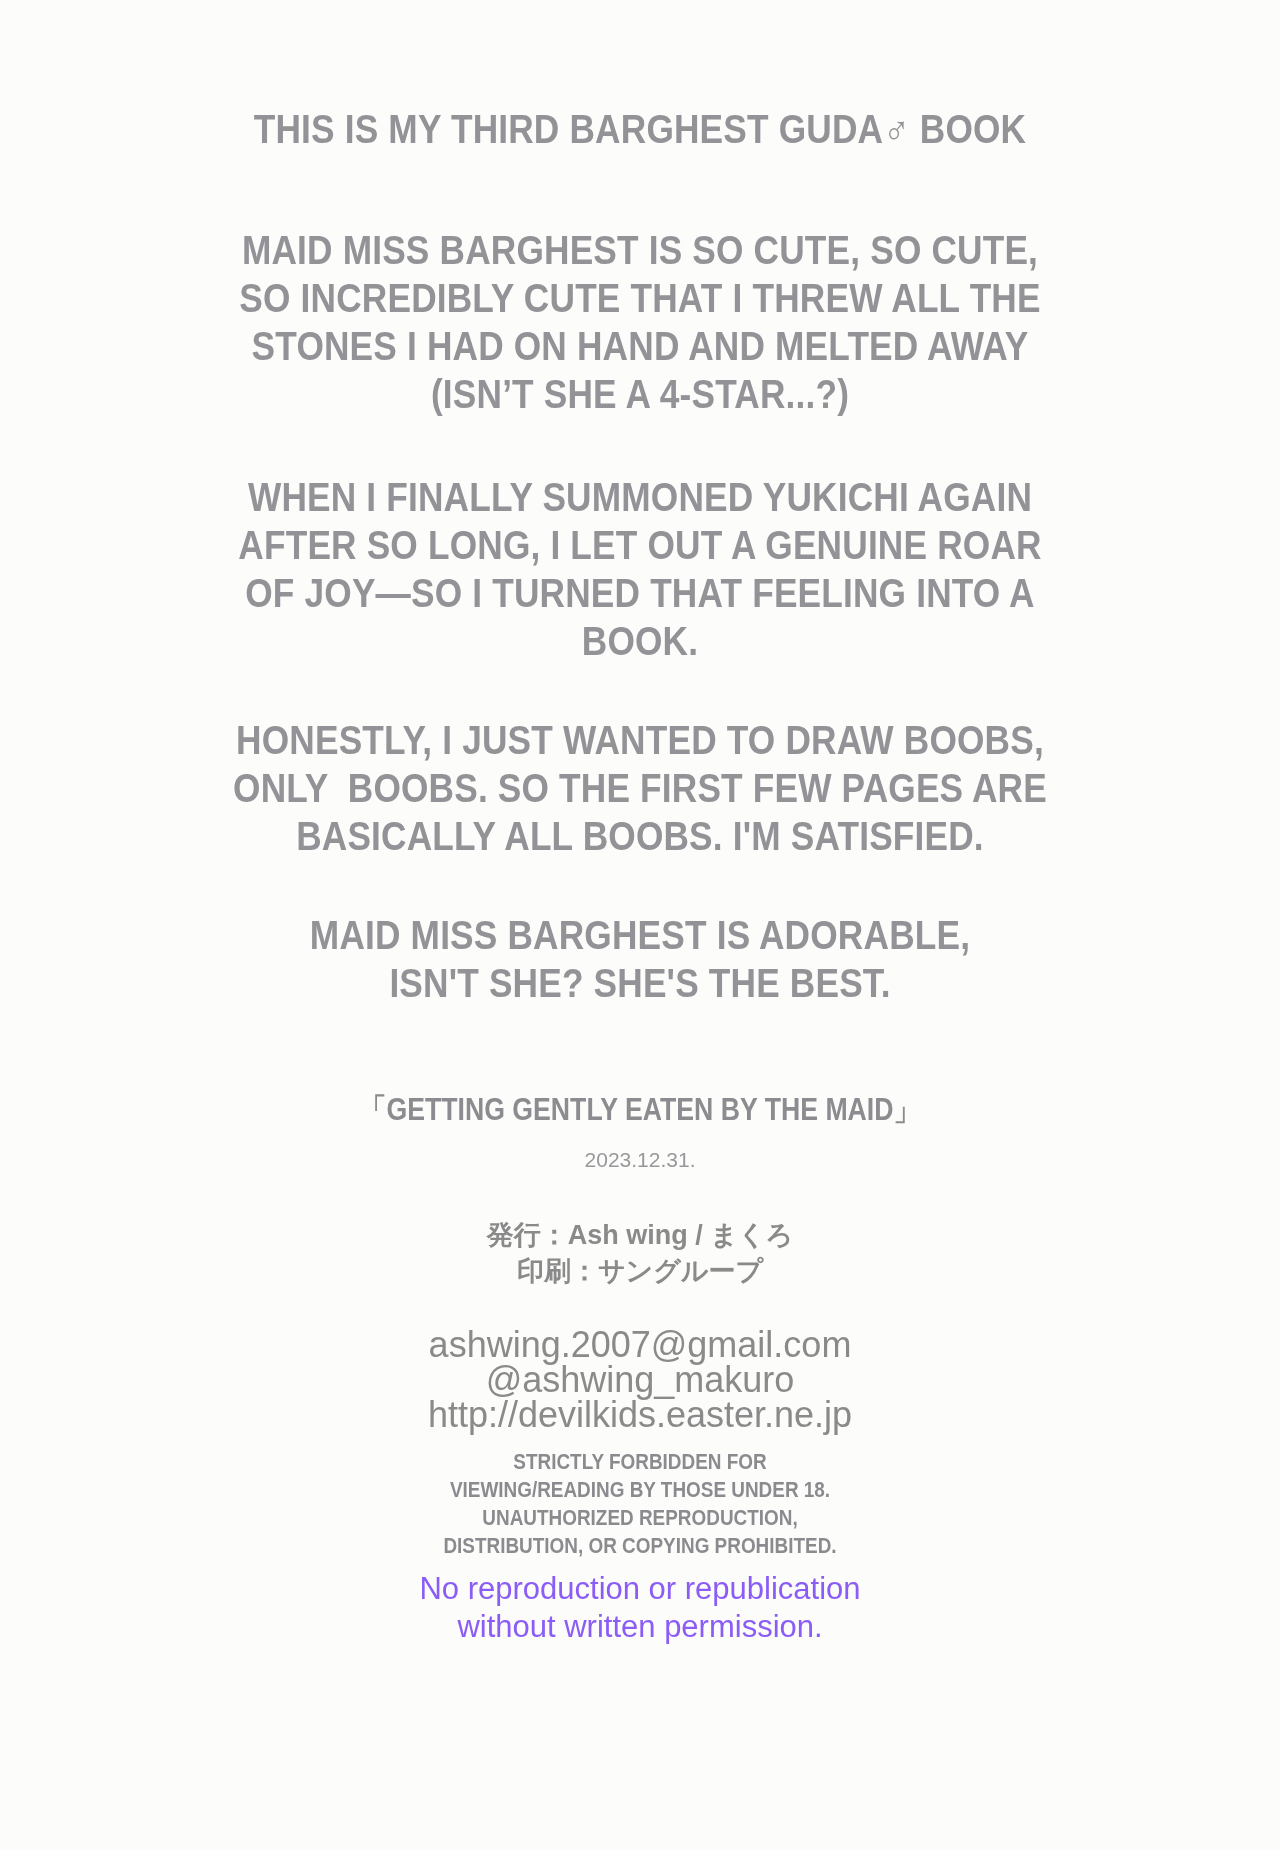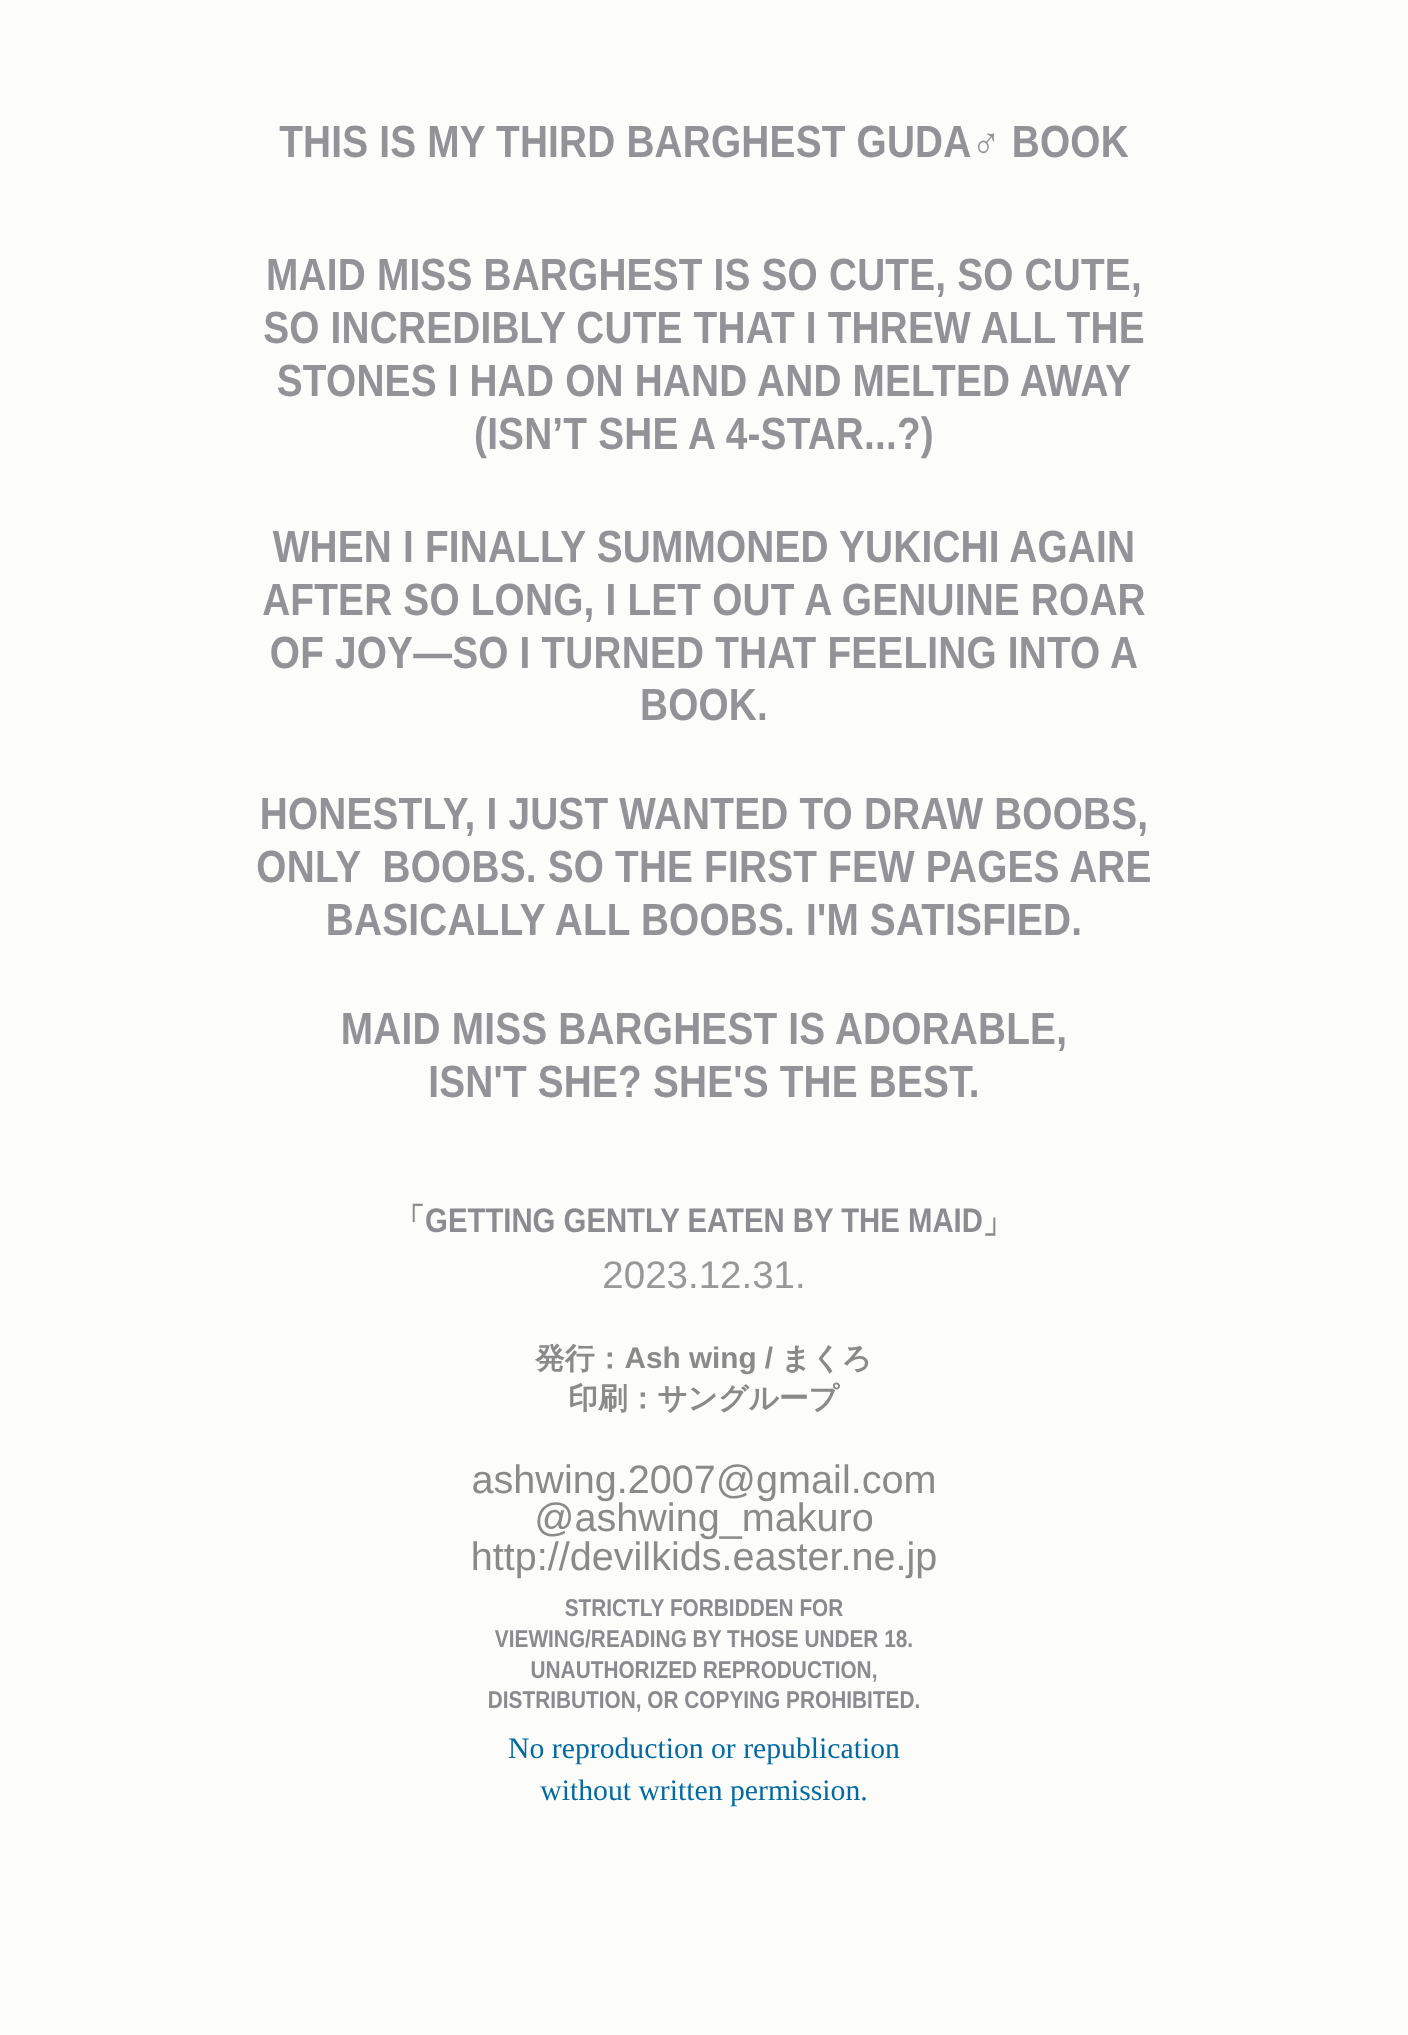--- a/index.html
+++ b/index.html
@@ -32,21 +32,21 @@
   .para4{margin-top:51px;}
   .book-title{
     margin-top:81px;
     font-size:31px;
     font-weight:700;
     line-height:44px;
     color:#8c8c90;
   }
   .date{
     margin-top:10px;
-    font-size:35px;
+    font-size:21px;
     font-weight:400;
     line-height:36px;
     color:#98989a;
   }
   .credits{
     margin-top:39px;
     font-size:27px;
     font-weight:700;
     line-height:36px;
     color:#8a8a8a;
@@ -60,25 +60,24 @@
   }
   .warning{
     margin-top:16px;
     font-size:22px;
     font-weight:700;
     line-height:28px;
     color:#8b8b8f;
   }
   .notice{
     margin-top:10px;
-    font-size:27px;
+    font-size:31px;
     font-weight:400;
     line-height:38px;
-    color:#0369a1;
-    font-family:Liberation Serif, serif;
+    color:#8b5cf6;
   }
 </style>
 </head>
 <body>
 
 <div class="page">
 
   <div class="big cond">
     <div class="line">THIS IS MY THIRD BARGHEST GUDA♂ BOOK</div>
   </div>

